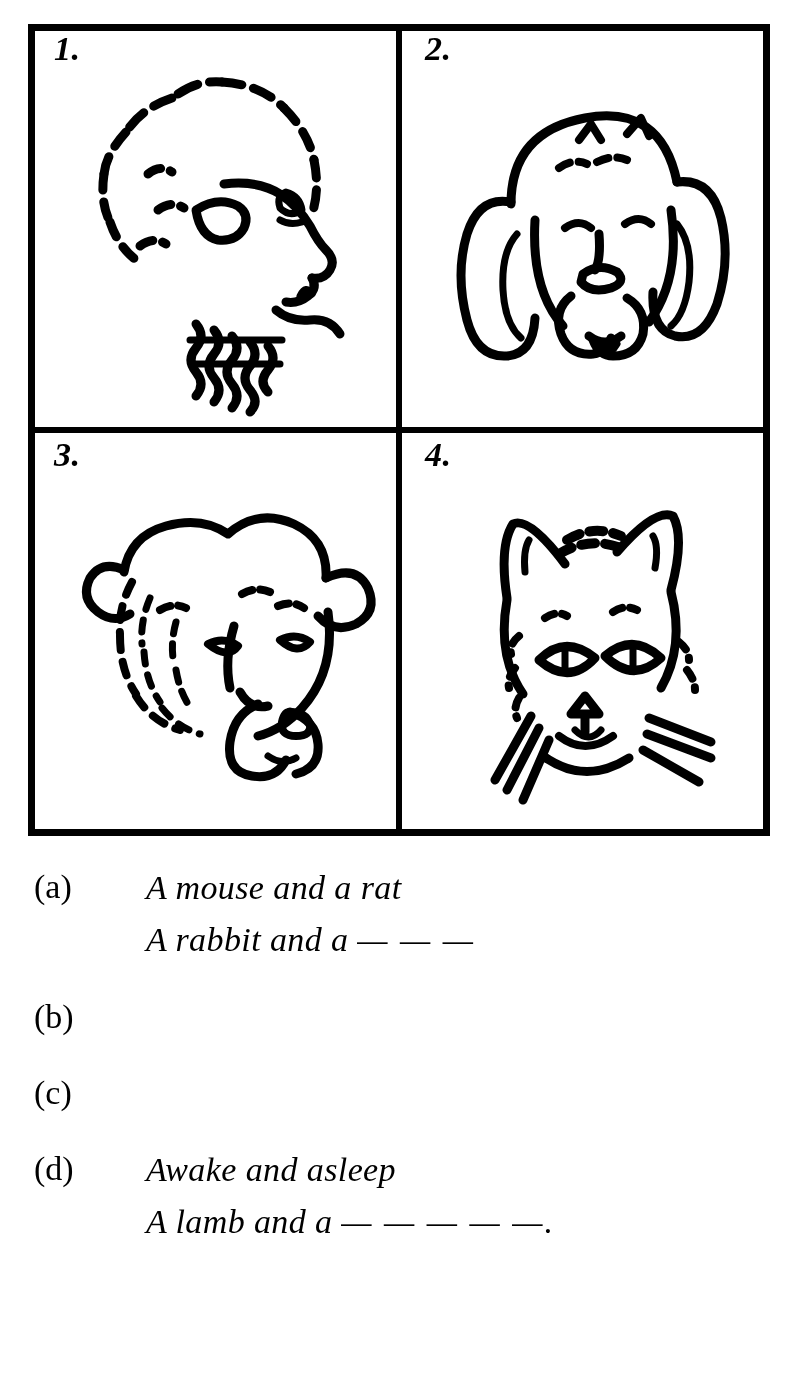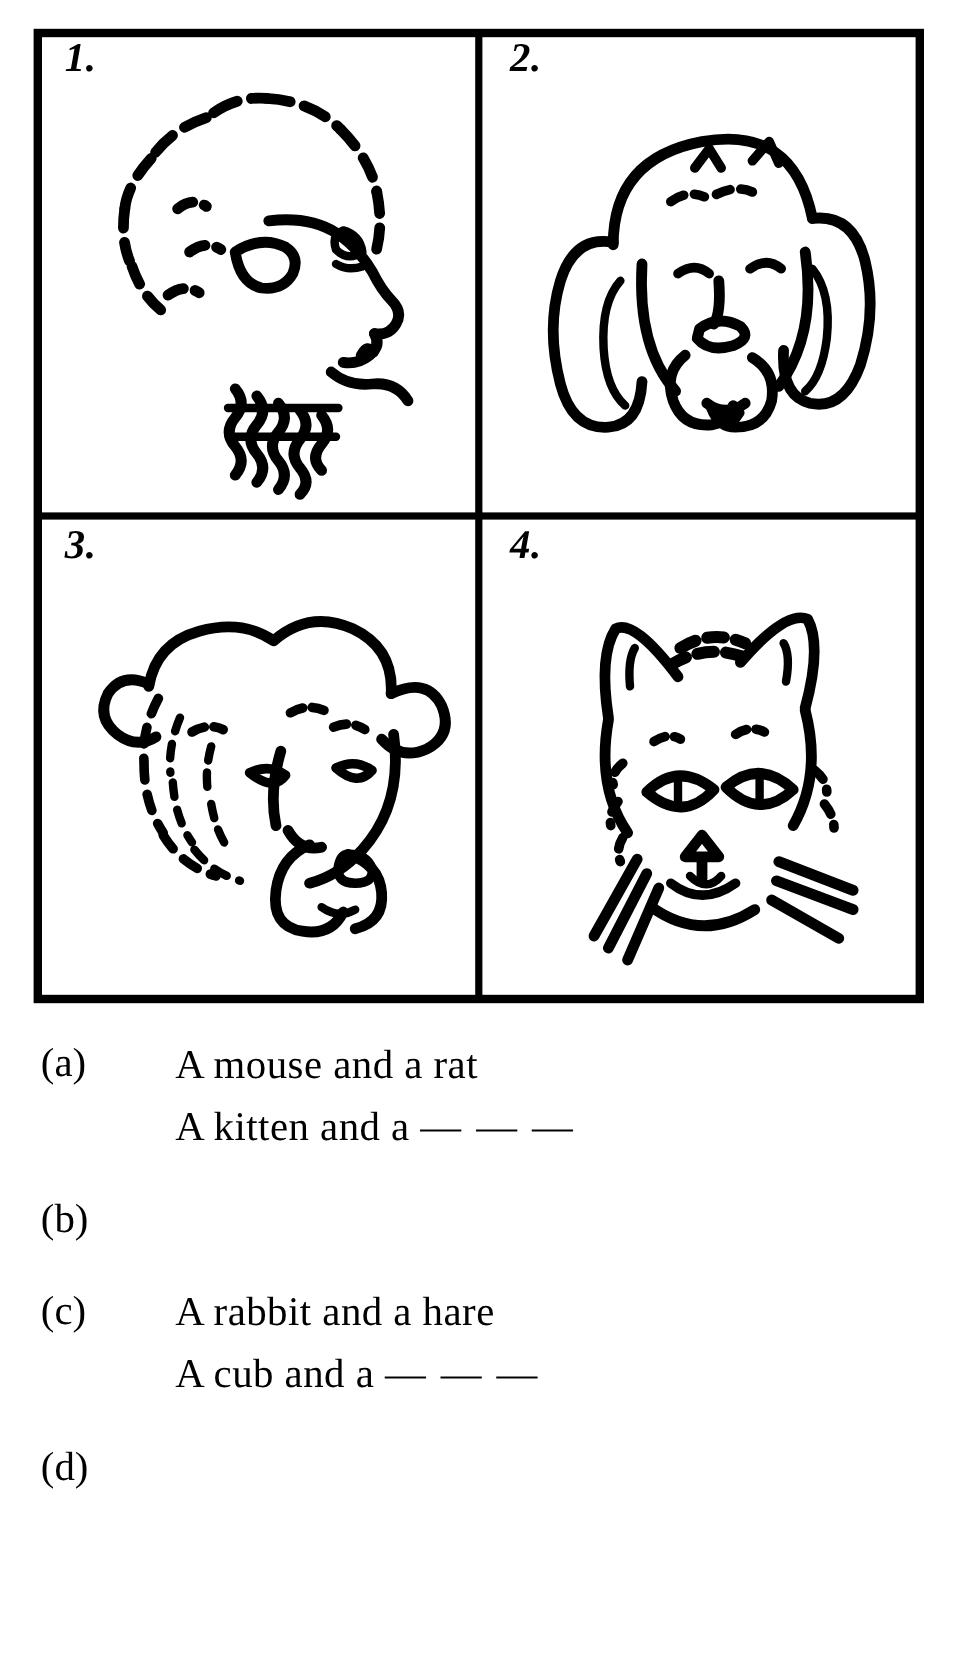--- a/index.html
+++ b/index.html
@@ -109,20 +109,21 @@
     box-sizing: border-box;
   }
   .ex-lines {
     flex: 1 1 auto;
   }
   .ex-line {
     font-size: 34px;
     line-height: 52px;
     white-space: pre;
     letter-spacing: 0.4px;
+    font-style: italic;
   }
   .blank {
     letter-spacing: 2px;
   }
 </style>
 </head>
 <body>
 
 <div class="grid-wrap">
   <div class="grid-frame"></div>
@@ -299,35 +300,35 @@
     </div>
   </div>
 </div>
 
 <div class="exercises">
 
   <div class="exercise">
     <div class="ex-marker">(a)</div>
     <div class="ex-lines">
       <div class="ex-line">A mouse and a rat</div>
-      <div class="ex-line"><span>A kitten and a </span><span class="blank">— — —</span></div>
+      <div class="ex-line"><span>A rabbit and a </span><span class="blank">— — —</span></div>
     </div>
   </div>
 
   <div class="exercise">
     <div class="ex-marker">(b)</div>
     <div class="ex-lines">
     </div>
   </div>
 
   <div class="exercise">
     <div class="ex-marker">(c)</div>
-    <div class="ex-lines">
-      <div class="ex-line">A rabbit and a hare</div>
-      <div class="ex-line"><span>A cub and a </span><span class="blank">— — —</span></div>
-    </div>
   </div>
 
   <div class="exercise">
     <div class="ex-marker">(d)</div>
+    <div class="ex-lines">
+      <div class="ex-line">Awake and asleep</div>
+      <div class="ex-line"><span>A lamb and a </span><span class="blank">— — — — —.</span></div>
+    </div>
   </div>
 
 </div>
 
 </body></html>

